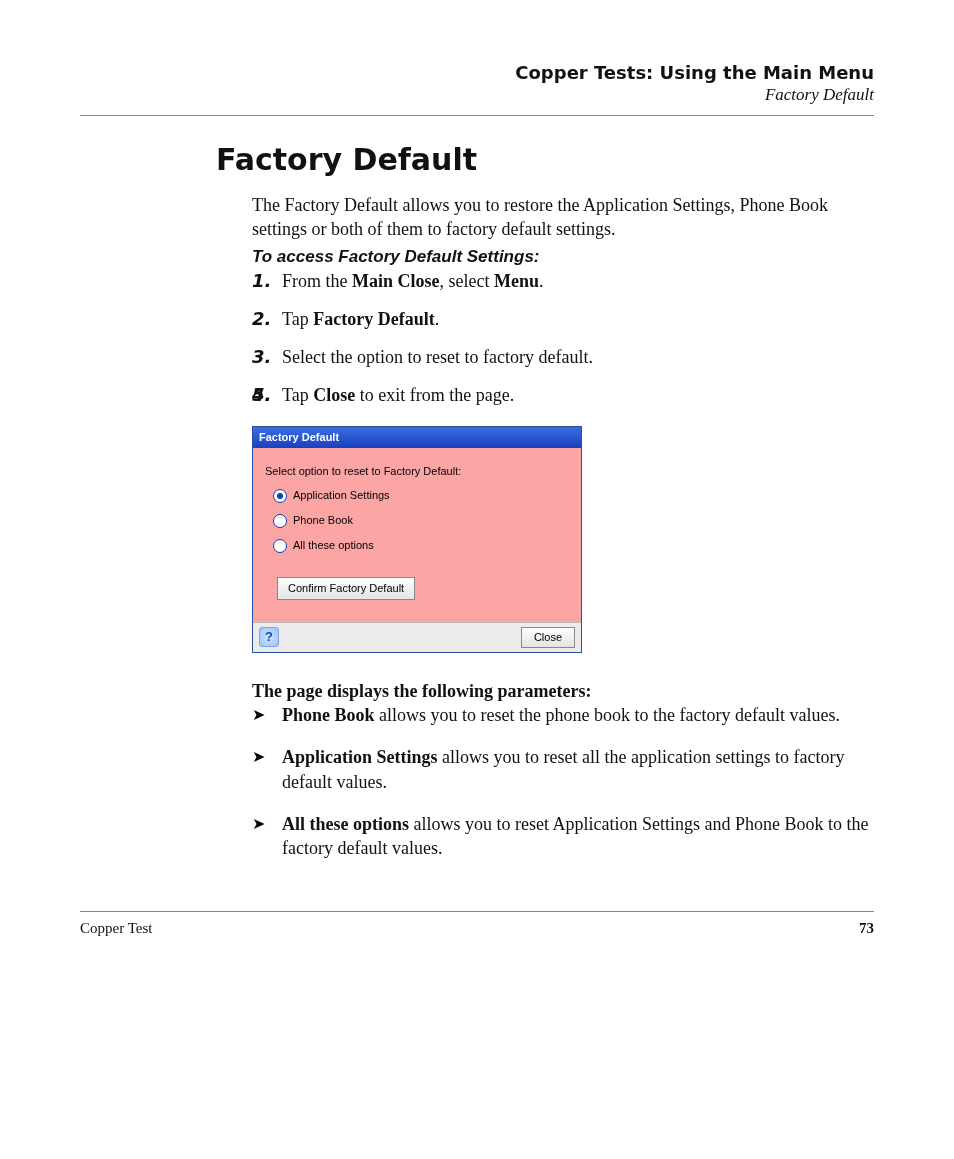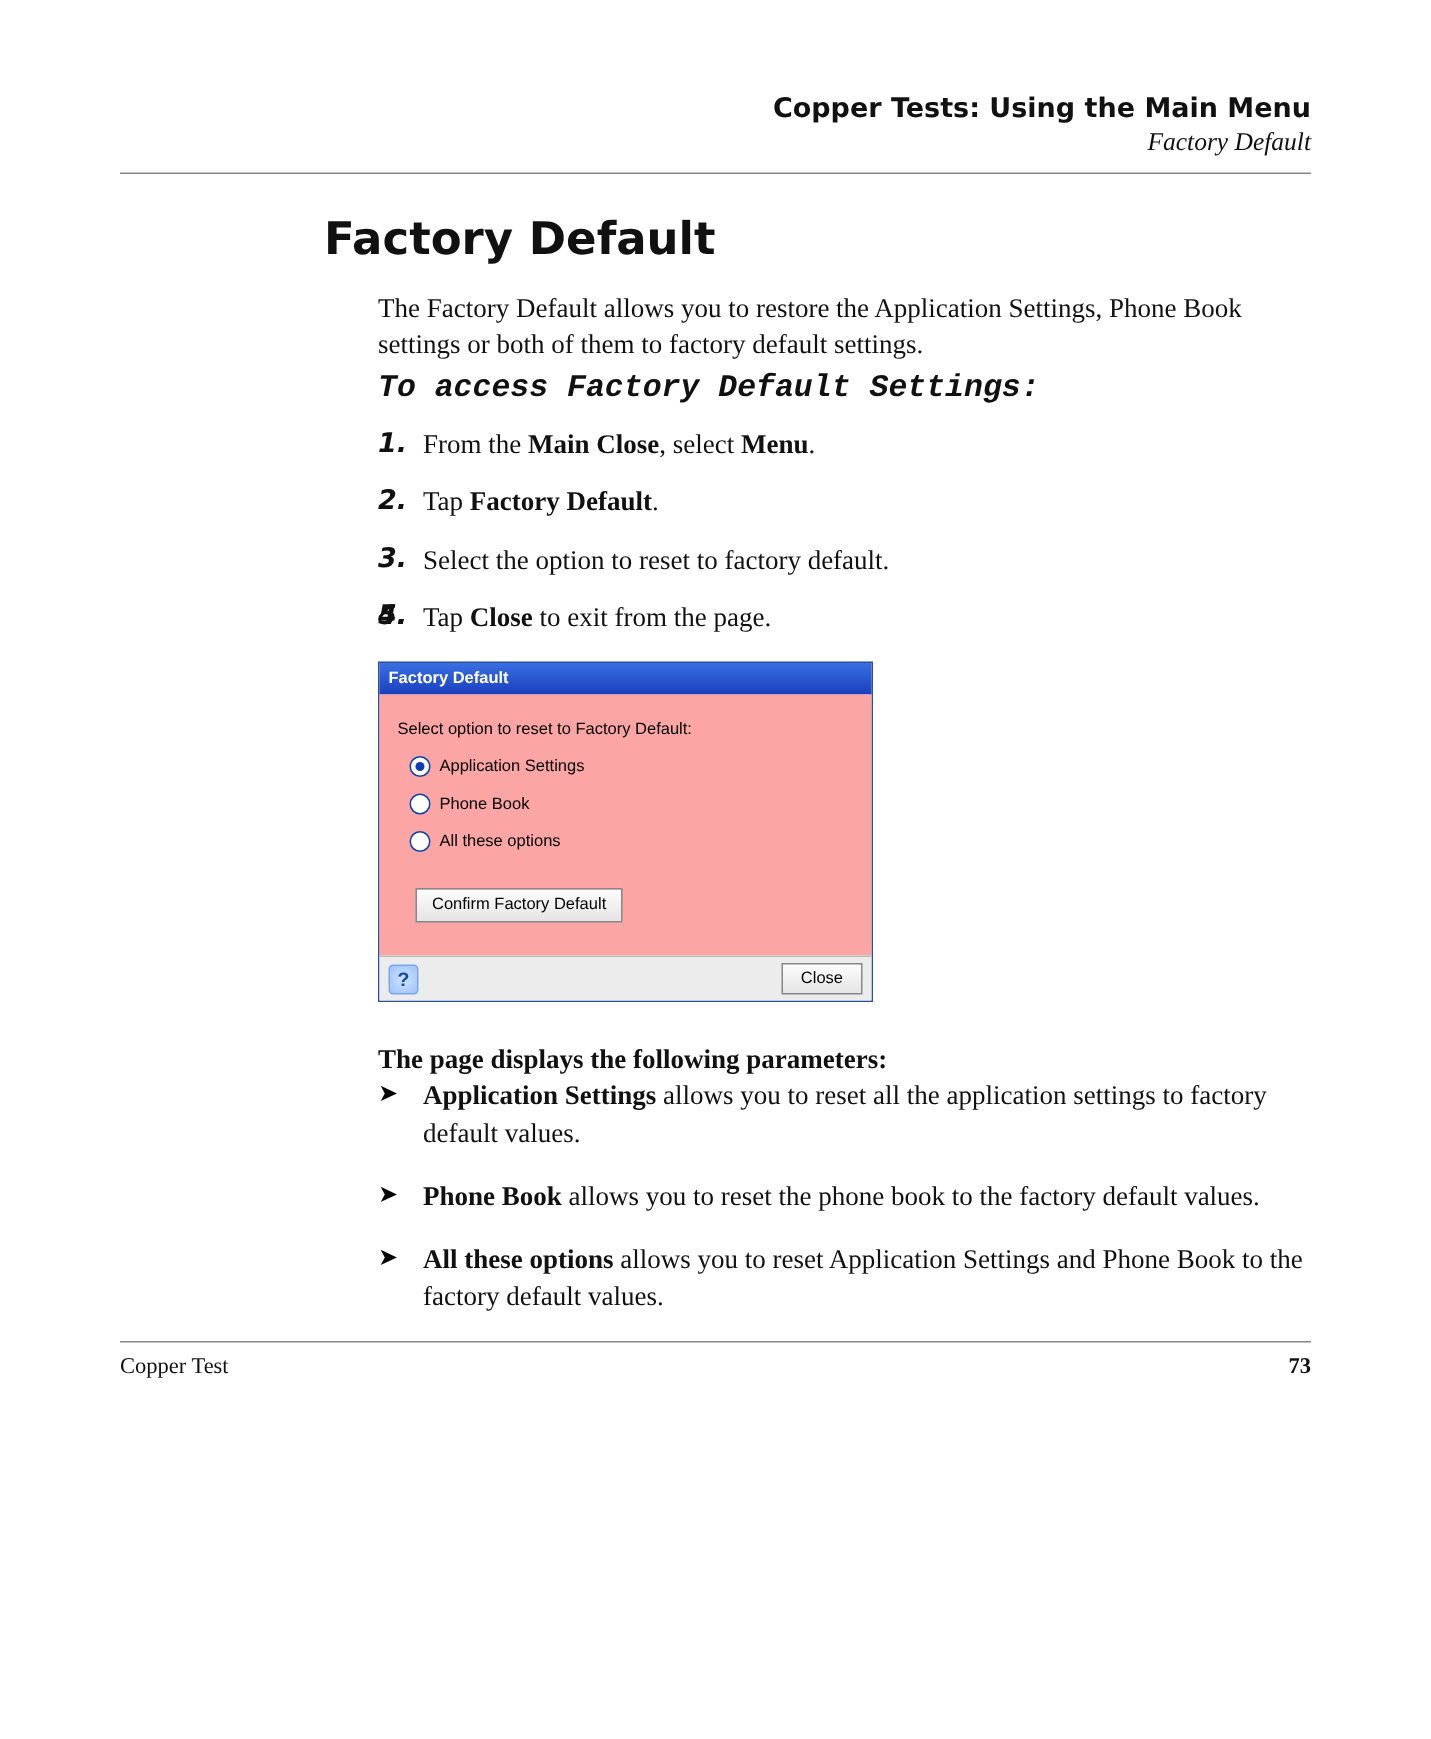--- a/index.html
+++ b/index.html
@@ -42,25 +42,25 @@
     margin: 0 0 16px 136px;
   }
   .body-block {
     margin-left: 172px;
     margin-right: 4px;
     font-size: 18px;
     line-height: 1.35;
   }
   .intro { margin: 0 0 4px 0; }
   .subhead {
-    font-family: Liberation Mono, monospace;
+    font-family: Liberation Sans, sans-serif;
     font-weight: 700;
     font-style: italic;
-    font-size: 21px;
-    margin: 0 0 10px 0;
+    font-size: 17px;
+    margin: 0 0 0 0;
   }
   ol.steps {
     list-style: none;
     padding: 0;
     margin: 0 0 18px 0;
   }
   ol.steps li {
     margin: 0 0 14px 0;
     padding-left: 30px;
     position: relative;
@@ -171,21 +171,21 @@
     left: 0;
     top: 1px;
     font-size: 16px;
     color: #000;
   }
 
   .footer {
     position: absolute;
     left: 80px;
     right: 80px;
-    bottom: 52px;
+    bottom: 35px;
   }
   .footer .rule2 {
     border: none;
     border-top: 1px solid #888;
     margin: 0 0 8px 0;
   }
   .footer-row {
     display: flex;
     justify-content: space-between;
     font-size: 15px;
@@ -255,24 +255,24 @@
       <div class="ui-footer">
         <span class="ui-help">?</span>
         <span class="ui-close-btn">Close</span>
       </div>
     </div>
 
     <p class="params-intro">The page displays the following parameters:</p>
 
     <ul class="arrow-list">
       <li>
+        <span class="b">Phone Book</span><span> allows you to reset the phone book to the factory default values.</span>
+      </li>
+      <li>
         <span class="b">Application Settings</span><span> allows you to reset all the application settings to factory default values.</span>
-      </li>
-      <li>
-        <span class="b">Phone Book</span><span> allows you to reset the phone book to the factory default values.</span>
       </li>
       <li>
         <span class="b">All these options</span><span> allows you to reset Application Settings and Phone Book to the factory default values.</span>
       </li>
     </ul>
   </div>
 
   <div class="footer">
     <hr class="rule2">
     <div class="footer-row">

